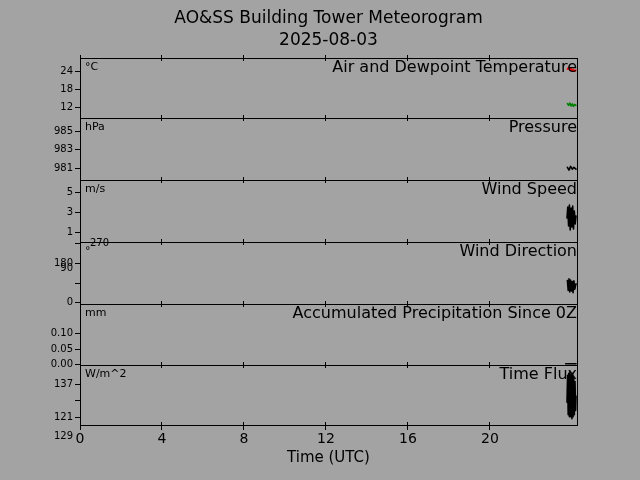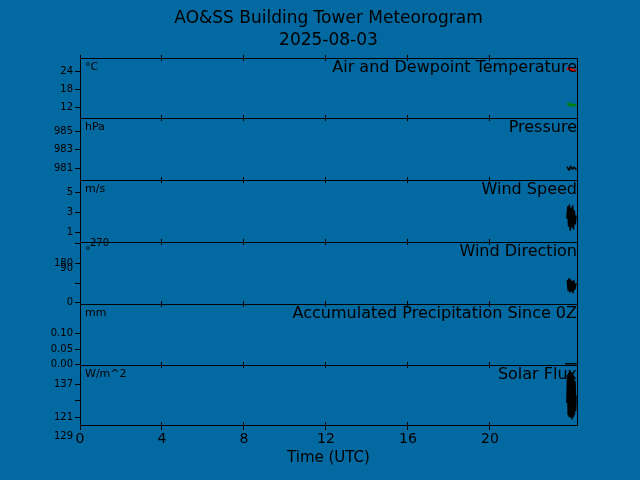--- a/index.html
+++ b/index.html
@@ -1,16 +1,16 @@
 <!DOCTYPE html>
 <html><head>
 <meta charset="utf-8">
 <style>
   html,body{margin:0;padding:0;background:#fff;}
-  .fig{position:relative;width:640px;height:480px;background:#0369a1;
+  .fig{position:relative;width:640px;height:480px;background:#a3a3a3;
        font-family:"DejaVu Sans",sans-serif;color:#000;overflow:hidden;}
   .fig svg{position:absolute;left:0;top:0;}
   #labels{position:absolute;left:0;top:0;width:640px;height:480px;pointer-events:none;}
   .fig-title{position:absolute;left:80px;width:497px;top:7px;text-align:center;font-size:17px;}
   .fig-subtitle{position:absolute;left:80px;width:497px;top:29px;text-align:center;font-size:17px;}
   .fig-xlabel{position:absolute;left:80px;width:497px;top:448px;text-align:center;font-size:15px;}
   .ptitle{position:absolute;left:80px;width:497px;text-align:right;font-size:16px;line-height:12px;}
   .punit{position:absolute;font-size:11px;line-height:12px;}
   .ytick{position:absolute;left:0;width:73px;text-align:right;font-size:10px;height:18px;line-height:18px;}
   .xtick{position:absolute;width:44px;text-align:center;font-size:14px;top:430px;}
@@ -124,21 +124,21 @@
       <div class="ytick" style="top: 234.099px; padding-left: 36px;">270</div>
       <div class="ytick" style="top: 253.887px;">180</div>
       <div class="ytick" style="top: 259px;">90</div>
       <div class="ytick" style="top: 293.461px;">0</div>
       <div class="punit" style="left: 85px; top: 307px;">mm</div>
       <div class="ptitle" style="top: 307px;">Accumulated Precipitation Since 0Z</div>
       <div class="ytick" style="top: 324.28px;">0.10</div>
       <div class="ytick" style="top: 339.53px;">0.05</div>
       <div class="ytick" style="top: 354.78px;">0.00</div>
       <div class="punit" style="left: 85px; top: 368px;">W/m^2</div>
-      <div class="ptitle" style="top: 368px;">Solar Flux</div>
+      <div class="ptitle" style="top: 368px;">Time Flux</div>
       <div class="ytick" style="top: 374.621px;">137</div>
       <div class="ytick" style="top: 391.172px; margin-top: 36px;">129</div>
       <div class="ytick" style="top: 407.724px;">121</div>
       <div class="xtick" style="left: 58px;">0</div>
       <div class="xtick" style="left: 139.979px;">4</div>
       <div class="xtick" style="left: 221.959px;">8</div>
       <div class="xtick" style="left: 303.938px;">12</div>
       <div class="xtick" style="left: 385.918px;">16</div>
       <div class="xtick" style="left: 467.897px;">20</div>
     </div>

